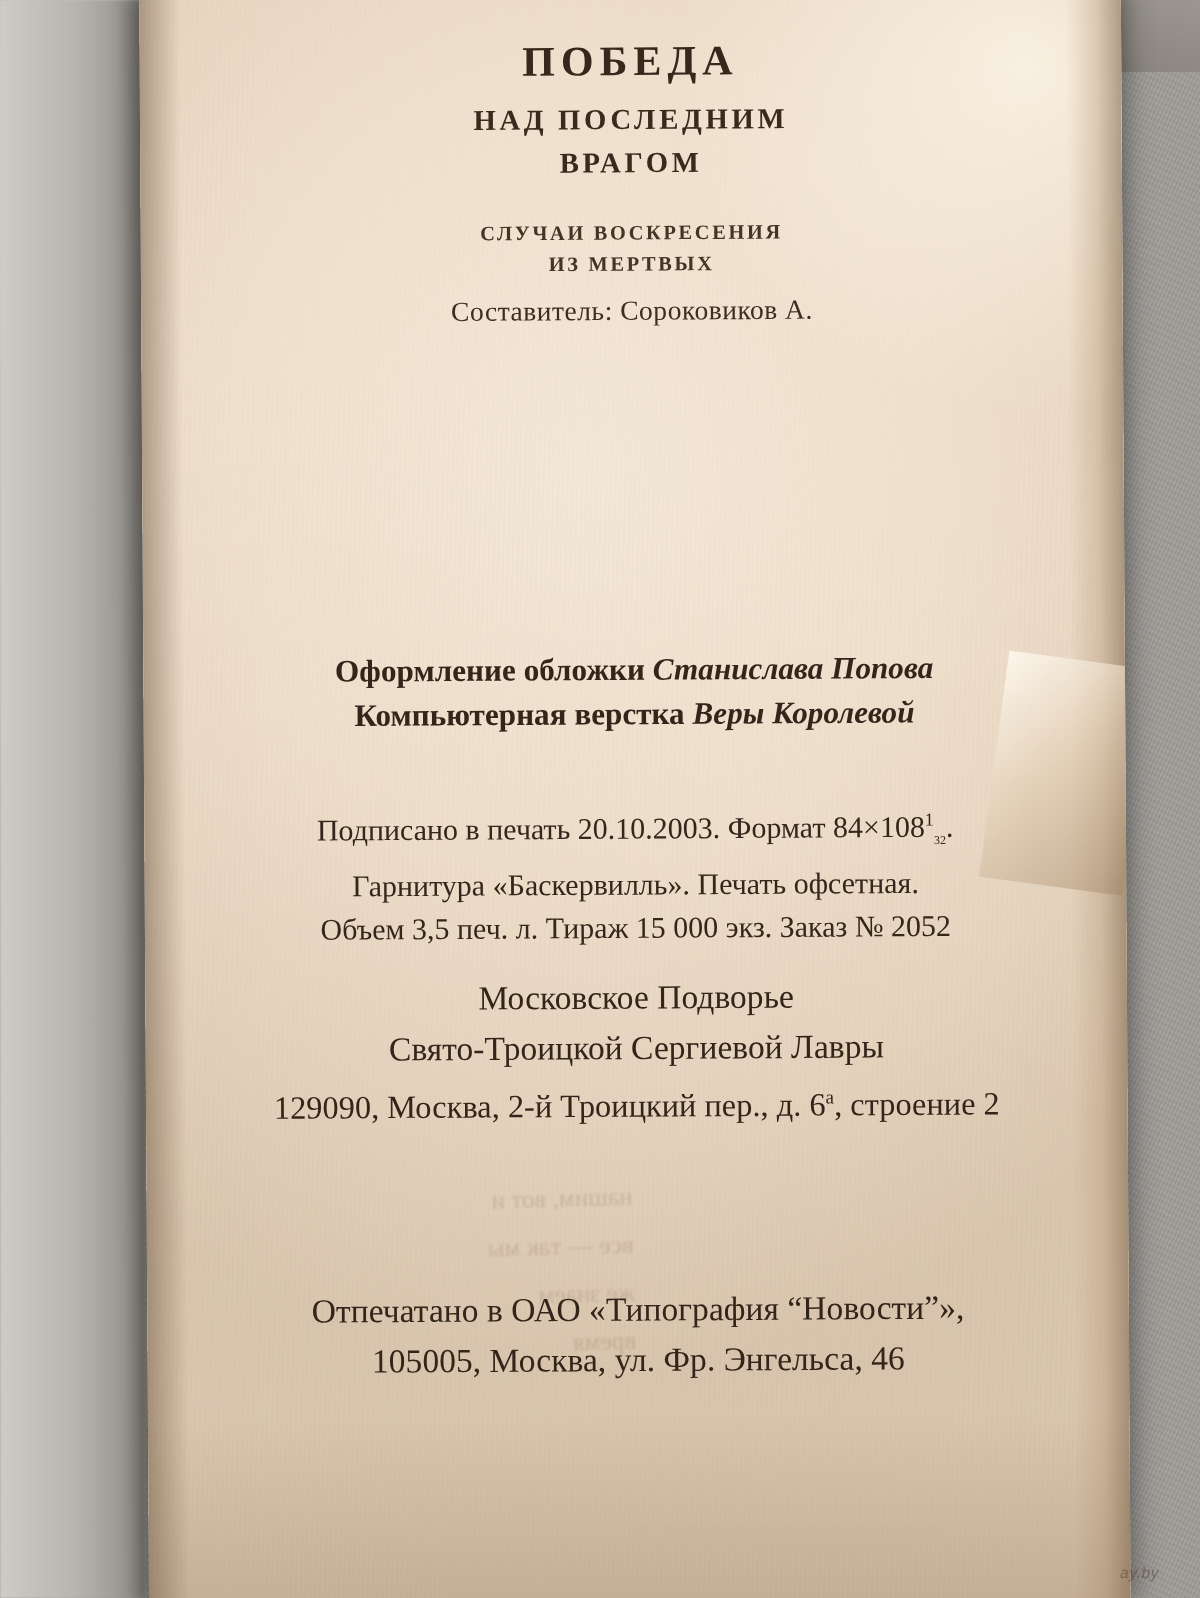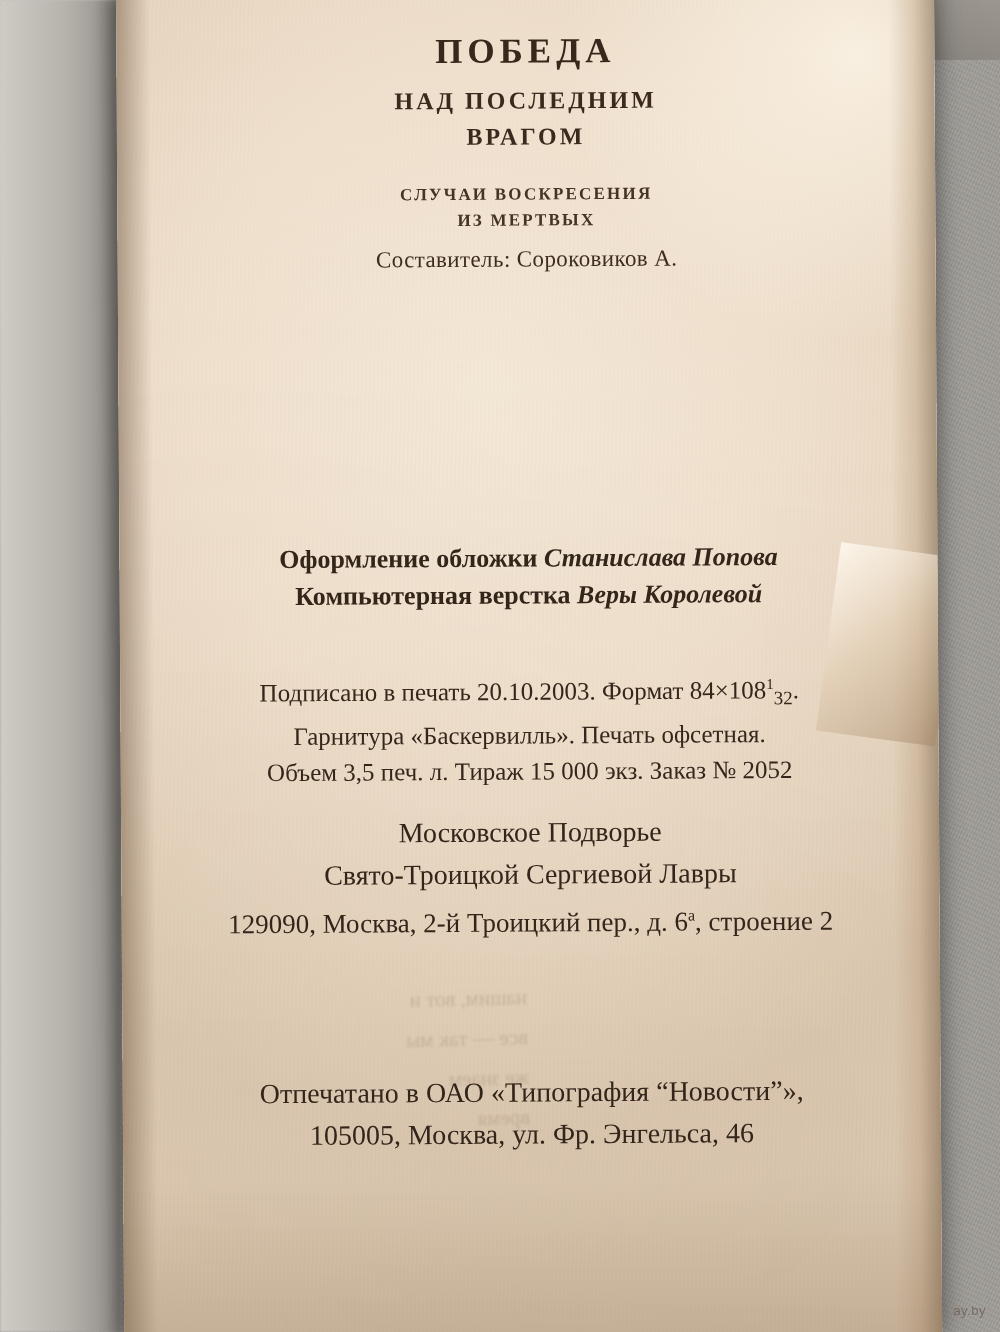--- a/index.html
+++ b/index.html
@@ -185,21 +185,21 @@
 
   .imprint {
     position: absolute;
     left: 0; right: 0;
     top: 676px;
     font-size: 25px;
     line-height: 36px;
     color: #34261b;
   }
   .imprint sup { font-size: 15px; vertical-align: super; }
-  .imprint sub { font-size: 19px; vertical-align: sub; }
+  .imprint sub { font-size: 10px; vertical-align: sub; }
 
   .publisher {
     position: absolute;
     left: 0; right: 0;
     top: 820px;
     font-size: 28px;
     line-height: 42px;
     color: #33251a;
   }
   .publisher .addr { font-size: 27px; }
@@ -209,26 +209,27 @@
     position: absolute;
     left: 0; right: 0;
     top: 1080px;
     font-size: 28px;
     line-height: 42px;
     color: #33251a;
   }
 
   .watermark {
     position: absolute;
-    right: 14px;
+    right: 34px;
     bottom: 14px;
     font-family: "Liberation Sans", sans-serif;
     font-size: 13px;
     color: rgba(90,70,52,.55);
     letter-spacing: .5px;
+    font-style: italic;
   }
 </style>
 </head>
 <body>
 
 <div id="page">
 
   <div class="backdrop"></div>
   <div class="backdrop-texture"></div>
   <div class="left-strip"></div>

